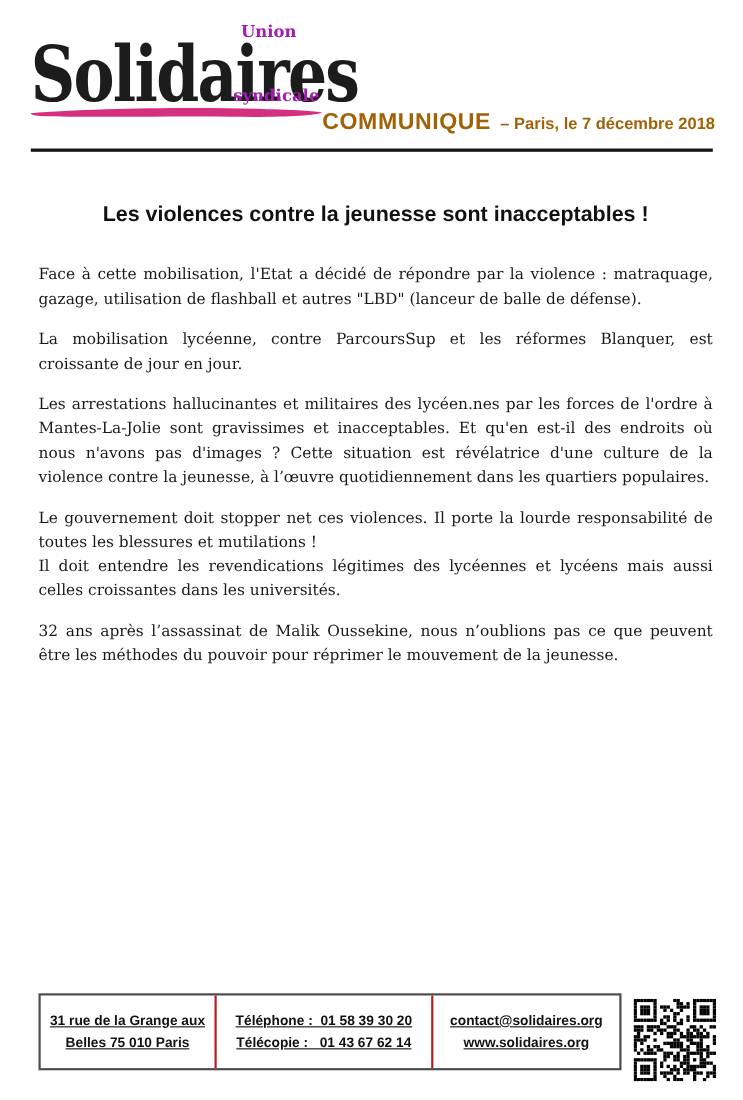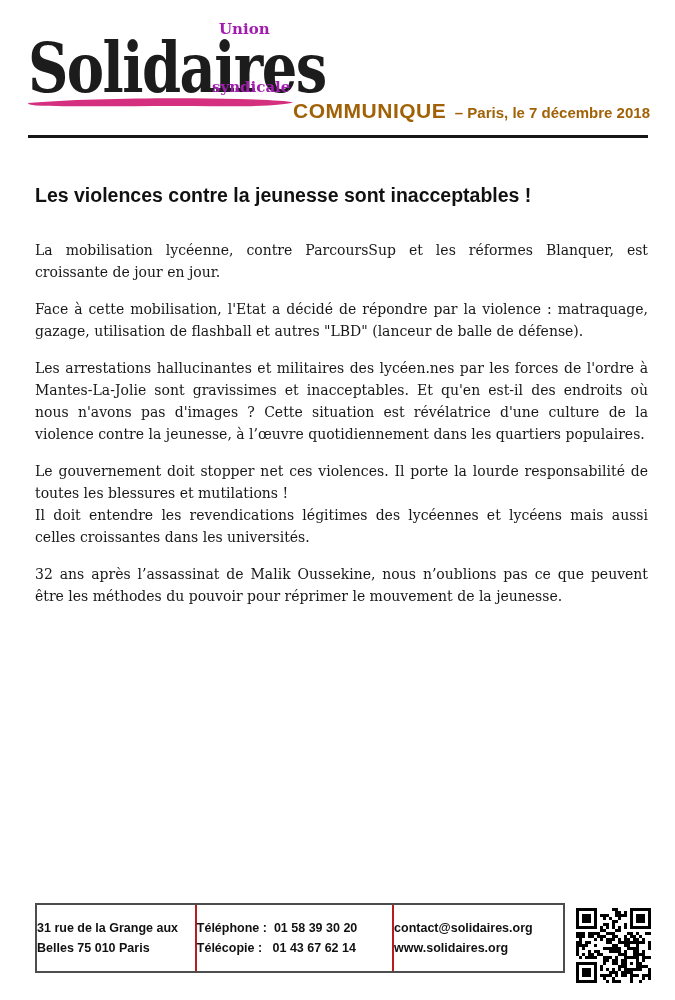--- a/index.html
+++ b/index.html
@@ -26,38 +26,38 @@
     font-family:"Liberation Sans", sans-serif; font-weight:bold; color:#a16207;
   }
   .comm-line .doc-type { font-size:21px; letter-spacing:0.5px; }
   .comm-line .doc-meta { font-size:15px; }
   .top-rule { position:absolute; left:28px; right:27px; top:135px; height:3px; background:#161616; }
 
   
   .content { position:absolute; left:35px; top:182px; width:613px; }
   .doc-title {
     font-family:"Liberation Sans", sans-serif; font-weight:bold;
-    font-size:19.5px; line-height:26px; text-align:left; color:#111;
+    font-size:19.5px; line-height:26px; text-align:center; color:#111;
     margin:0 0 31px 0;
   }
   .para {
     font-family:"DejaVu Serif", serif; font-size:14px; line-height:22px;
     text-align:justify; color:#181818; margin:0 0 15px 0;
   }
   .para.extra-gap { margin-top:6px; }
 
   
   .footer-table {
     position:absolute; left:35px; top:903px; width:530px; height:70px;
     border:2px solid #4d4d4d; display:flex; background:#fff;
   }
   .fcell {
     display:flex; flex-direction:column; justify-content:center;
-    text-align:left; font-family:"Liberation Sans", sans-serif;
-    font-weight:bold; font-size:12.5px; line-height:20px; color:#111;
+    text-align:center; font-family:"Liberation Sans", sans-serif;
+    font-weight:bold; font-size:12.5px; line-height:20px; color:#111;text-decoration:underline;
   }
   .fcell + .fcell { border-left:2px solid #b91c1c; }
   .fcell.c1 { flex:0 0 30%; }
   .fcell.c2 { flex:0 0 37.5%; }
   .fcell.c3 { flex:0 0 32.5%; }
   .qr-box { position:absolute; left:576px; top:908px; width:75px; height:75px; }
 </style>
 </head>
 <body>
 
@@ -77,22 +77,22 @@
 <div class="comm-line">
   <span class="doc-type">COMMUNIQUE</span>
   <span class="doc-meta">&nbsp;<span>– Paris, le 7 décembre 2018</span></span>
 </div>
 
 <div class="top-rule"></div>
 
 <div class="content">
   <h1 class="doc-title">Les violences contre la jeunesse sont inacceptables&nbsp;!</h1>
   <div>
+      <p class="para">Face à cette mobilisation, l'Etat a décidé de répondre par la violence&nbsp;: matraquage, gazage, utilisation de flashball et autres "LBD" (lanceur de balle de défense).</p>
       <p class="para">La mobilisation lycéenne, contre ParcoursSup et les réformes Blanquer, est croissante de jour en jour.</p>
-      <p class="para">Face à cette mobilisation, l'Etat a décidé de répondre par la violence&nbsp;: matraquage, gazage, utilisation de flashball et autres "LBD" (lanceur de balle de défense).</p>
       <p class="para">Les arrestations hallucinantes et militaires des lycéen.nes par les forces de l'ordre à Mantes-La-Jolie sont gravissimes et inacceptables. Et qu'en est-il des endroits où nous n'avons pas d'images&nbsp;? Cette situation est révélatrice d'une culture de la violence contre la jeunesse, à l’œuvre quotidiennement dans les quartiers populaires.</p>
       <p class="para">Le gouvernement doit stopper net ces violences. Il porte la lourde responsabilité de toutes les blessures et mutilations&nbsp;!<br>Il doit entendre les revendications légitimes des lycéennes et lycéens mais aussi celles croissantes dans les universités.</p>
       <p class="para">32 ans après l’assassinat de Malik Oussekine, nous n’oublions pas ce que peuvent être les méthodes du pouvoir pour réprimer le mouvement de la jeunesse.</p>
     </div>
 </div>
 
 <div class="footer-table">
     <div class="fcell c1">
       <div>31 rue de la Grange aux<br>Belles 75 010 Paris</div>
     </div>

